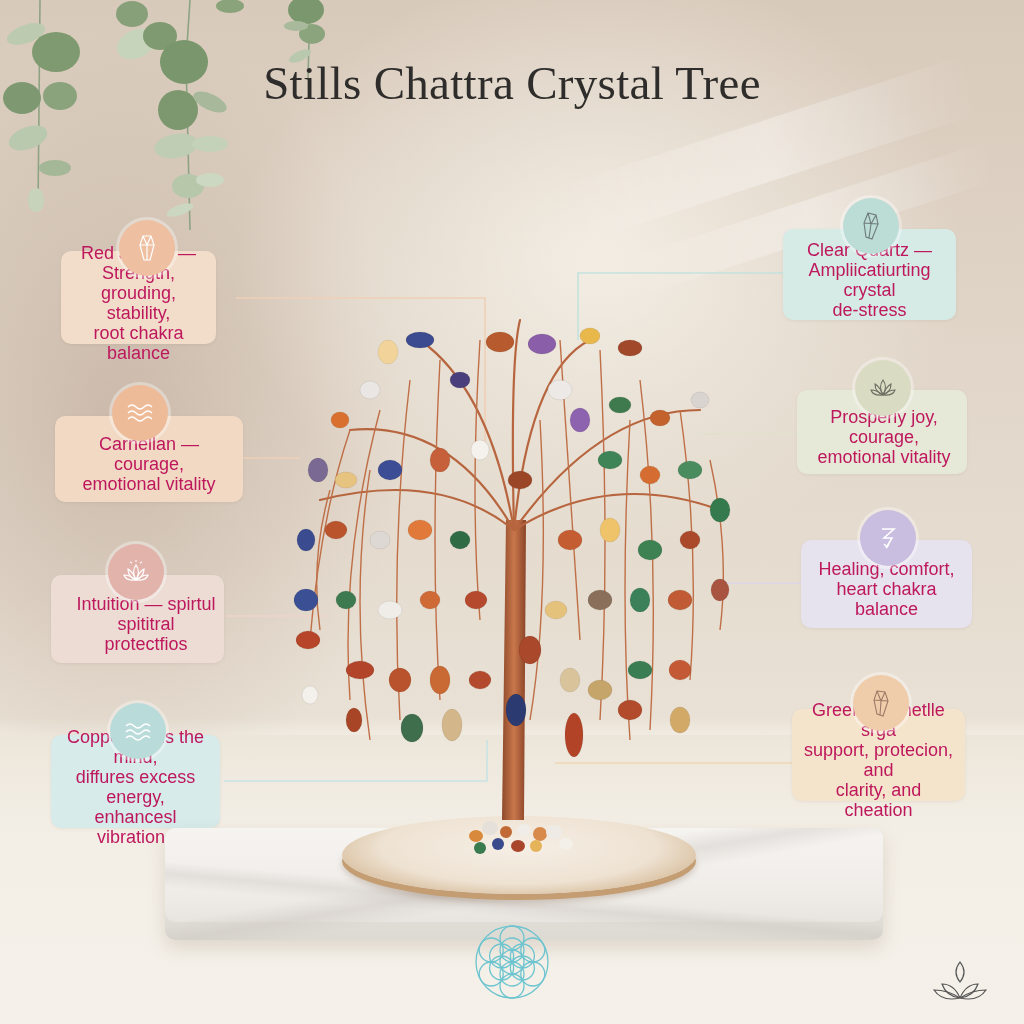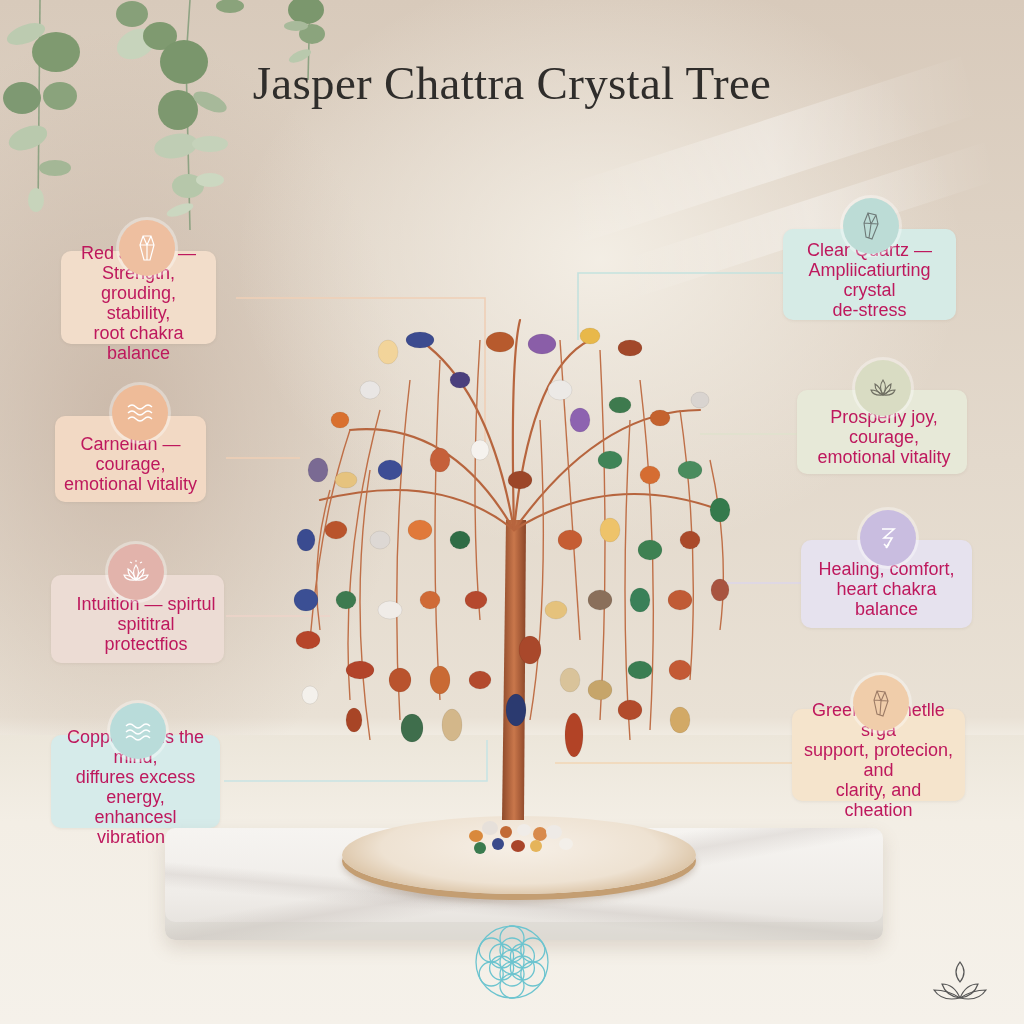--- a/index.html
+++ b/index.html
@@ -97,21 +97,21 @@
     <ellipse cx="210" cy="180" rx="14" ry="7" fill="#ccd8c1"></ellipse>
     <ellipse cx="180" cy="210" rx="14" ry="5" fill="#cbd7c0" transform="rotate(-20 180 210)"></ellipse>
     <ellipse cx="230" cy="6" rx="14" ry="7" fill="#8aa37b"></ellipse>
     <ellipse cx="306" cy="10" rx="18" ry="14" fill="#7b976d"></ellipse>
     <ellipse cx="312" cy="34" rx="13" ry="10" fill="#8ba47d"></ellipse>
     <ellipse cx="296" cy="26" rx="12" ry="5" fill="#a8ba9b"></ellipse>
     <ellipse cx="300" cy="56" rx="12" ry="5" fill="#b9c9ad" transform="rotate(-25 300 56)"></ellipse>
   </g>
 </svg>
 
-<div class="title">Jasper Chattra Crystal Tree</div>
+<div class="title">Stills Chattra Crystal Tree</div>
 
 <svg class="connector" style="left:0;top:0;width:1024px;height:1024px;">
   <g fill="none" stroke-width="1.6">
     <polyline points="236,298 485,298 485,455" stroke="#efcfb6"></polyline>
     <polyline points="226,458 300,458" stroke="#efcfb6"></polyline>
     <polyline points="226,616 330,616" stroke="#eed3c8"></polyline>
     <polyline points="224,781 487,781 487,740" stroke="#c8e4e4"></polyline>
     <polyline points="783,273 578,273 578,340" stroke="#c4e2de"></polyline>
     <polyline points="797,434 700,434" stroke="#dfe2cc"></polyline>
     <polyline points="801,583 716,583" stroke="#dcd6ea"></polyline>
@@ -123,21 +123,21 @@
   <span>Red Jasper — Strength,
 grouding, stability,
 root chakra balance</span>
 </div>
 <div class="badge" style="left:119px;top:220px;background:#eebfa0;">
   <svg viewBox="0 0 34 34" fill="none" stroke="#fff" stroke-width="1.2">
       <path d="M13 5 L21 5 L24 14 L20 29 L14 29 L10 14 Z M13 5 L17 14 L21 5 M10 14 L24 14 M17 14 L17 29"></path>
     </svg>
 </div>
 
-<div class="card" style="left:55px;top:416px;width:151px;height:86px;background:#f2d9c4;">
+<div class="card" style="left:55px;top:416px;width:188px;height:86px;background:#f2d9c4;">
   <span>Carnellan — courage,
 emotional vitality</span>
 </div>
 <div class="badge" style="left:112px;top:385px;background:#eebb98;">
   <svg viewBox="0 0 34 34" fill="none" stroke="#fff" stroke-width="1.4">
       <path d="M5 11 Q9 7 13 11 T21 11 T29 11"></path>
       <path d="M5 17 Q9 13 13 17 T21 17 T29 17"></path>
       <path d="M5 23 Q9 19 13 23 T21 23 T29 23"></path>
     </svg>
 </div>

